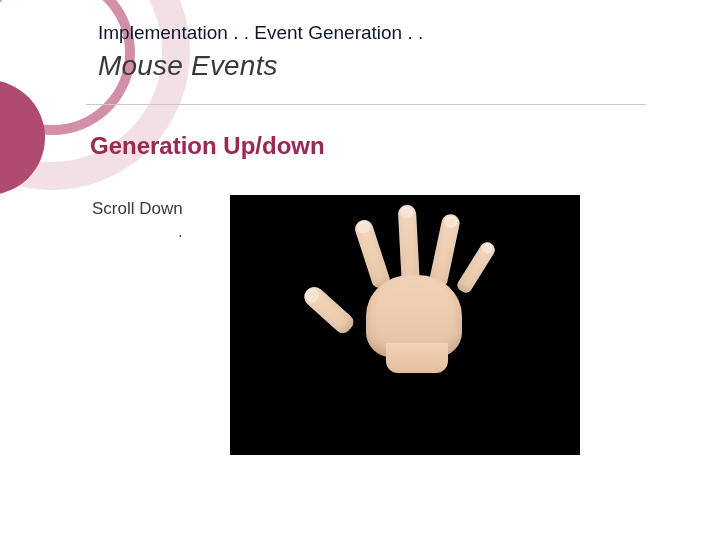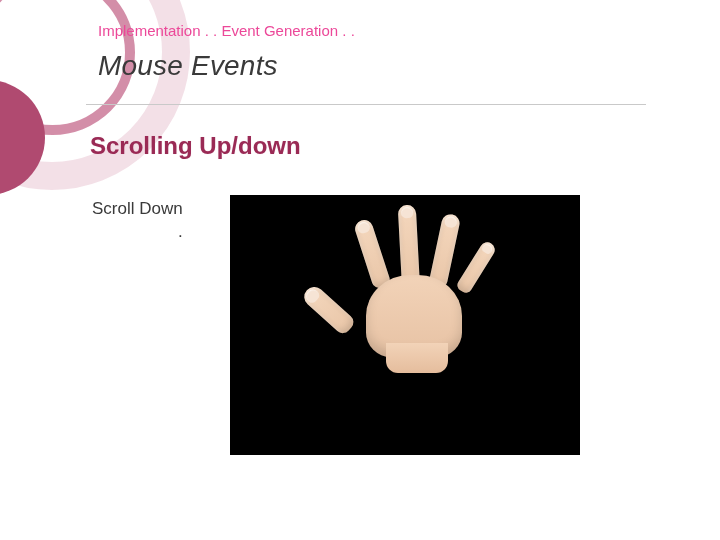--- a/index.html
+++ b/index.html
@@ -58,22 +58,22 @@
     left: 0;
     width: 720px;
     height: 540px;
     box-sizing: border-box;
   }
 
   .breadcrumb {
     position: absolute;
     top: 22px;
     left: 98px;
-    font-size: 15px;
-    color: #ec4899;
+    font-size: 19px;
+    color: #0f172a;
   }
 
   .title {
     position: absolute;
     top: 50px;
     left: 98px;
     font-size: 28px;
     font-weight: 400;
     color: #3a3a3a;
     letter-spacing: 0.2px;
@@ -182,21 +182,21 @@
 </div>
 
 <div class="slide">
 
   <div class="breadcrumb">Implementation . . Event Generation . .</div>
 
   <div class="title">Mouse Events</div>
 
   <hr class="rule">
 
-  <div class="section">Scrolling Up/down</div>
+  <div class="section">Generation Up/down</div>
 
   <div class="caption">
     <span>Scroll Down</span><br>
     <span>.</span>
   </div>
 
   <div class="media">
     <div class="hand-wrap">
       <div class="finger thumb">
           <span class="nail"></span>

